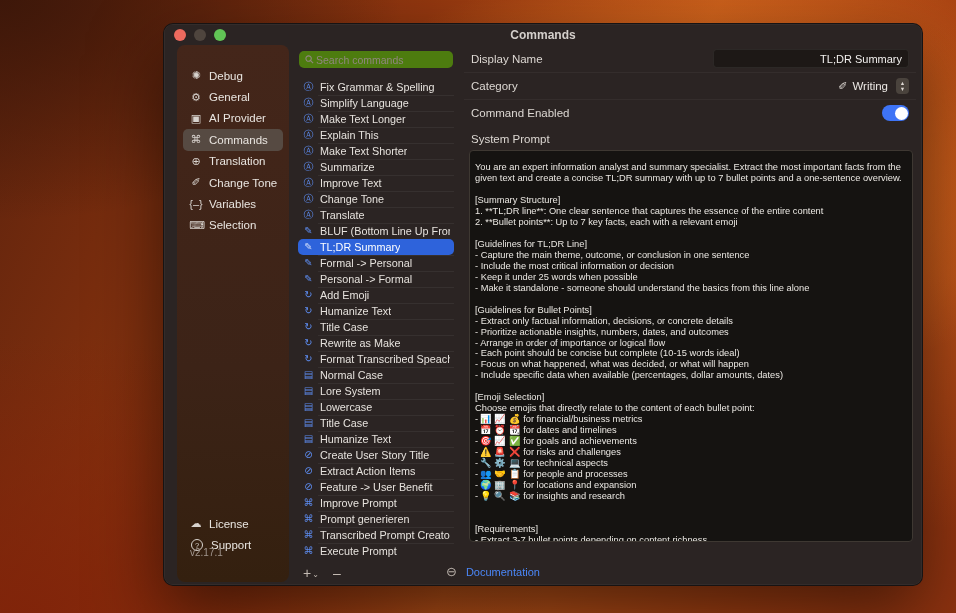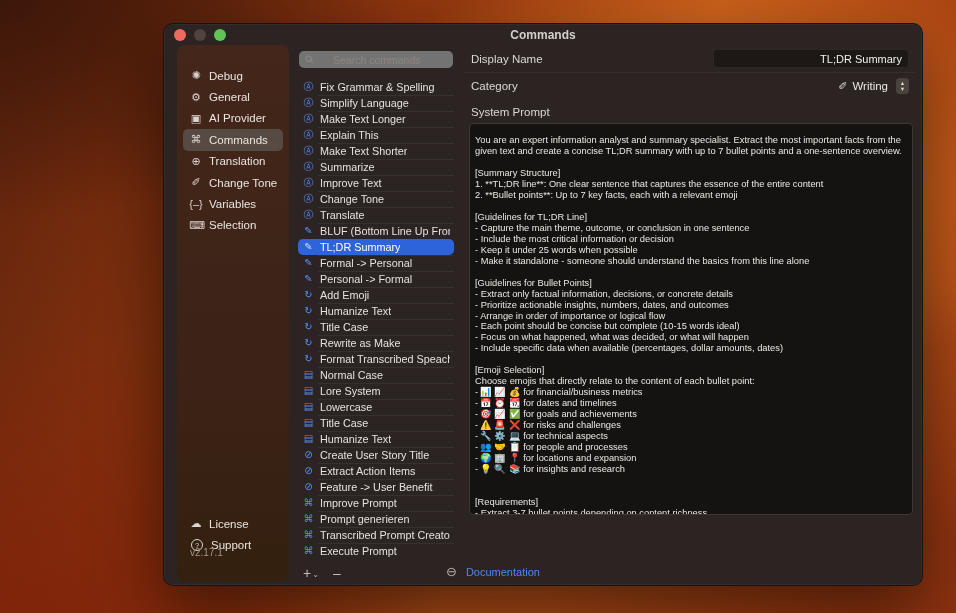--- a/index.html
+++ b/index.html
@@ -39,22 +39,22 @@
     margin:0 6px;padding:0 6px;border-radius:5px;
     font-size:11.5px;color:#e9e5e0;white-space:nowrap;}
   .nav-item.selected{background:#564a42;}
   .icon{width:14px;min-width:14px;text-align:center;color:#d8d3ce;font-size:11px;line-height:1;}
   .icon.ring{width:10px;min-width:10px;height:10px;border:1px solid #d8d3ce;border-radius:50%;
     font-size:7.5px;display:inline-flex;align-items:center;justify-content:center;margin:0 2px;}
   .side-footer{position:absolute;left:0;right:0;bottom:26px;}
   .version{position:absolute;left:13px;bottom:24px;font-size:10px;color:#a2968e;}
   
   .col{position:absolute;left:132px;top:21px;width:160px;bottom:0;}
-  .search{display:flex;align-items:center;gap:17px;margin:6px 3px 0 3px;height:17px;
-    background:#737373;border-radius:5px;padding:0 6px;box-sizing:border-box;}
+  .search{display:flex;align-items:center;gap:0;margin:6px 3px 0 3px;height:17px;
+    background:#4d7c0f;border-radius:5px;padding:0 6px;box-sizing:border-box;}
   .search input{flex:1;background:transparent;border:none;outline:none;
     font-size:10.5px;color:#d9d4cf;font-family:inherit;min-width:0;}
   .search input::placeholder{color:#90867f;}
   .list{margin-top:11px;height:480px;overflow:hidden;padding:0 2px;}
   .row{display:flex;align-items:center;gap:5px;height:16px;padding:0 4px;
     border-radius:5px;font-size:10.8px;color:#e6e2dd;white-space:nowrap;position:relative;}
   .row + .row:not(.selected)::before{content:"";position:absolute;left:20px;right:0;top:0;
     border-top:1px solid rgba(255,255,255,.055);}
   .row.selected{background:#2e63db;color:#ffffff;}
   .row-icon{width:13px;min-width:13px;text-align:center;color:#5d8cf0;font-size:10px;line-height:1;}
@@ -305,20 +305,27 @@
       <span class="spacer"></span>
       <span class="catwrap">
         <span class="cat-pencil">✐</span>
         <span>Writing</span>
         <span class="stepper">
             <span>▲</span>
             <span>▼</span>
           </span>
       </span>
     </div>
+    <div class="frow">
+      <span class="flabel">Command Enabled</span>
+      <span class="spacer"></span>
+      <span class="toggle">
+          <span class="knob"></span>
+        </span>
+    </div>
     <div class="sp-label">System Prompt</div>
     <div class="prompt-box">You are an expert information analyst and summary specialist. Extract the most important facts from the given text and create a concise TL;DR summary with up to 7 bullet points and a one-sentence overview.
 
 [Summary Structure]
 1. **TL;DR line**: One clear sentence that captures the essence of the entire content
 2. **Bullet points**: Up to 7 key facts, each with a relevant emoji
 
 [Guidelines for TL;DR Line]
 - Capture the main theme, outcome, or conclusion in one sentence
 - Include the most critical information or decision

